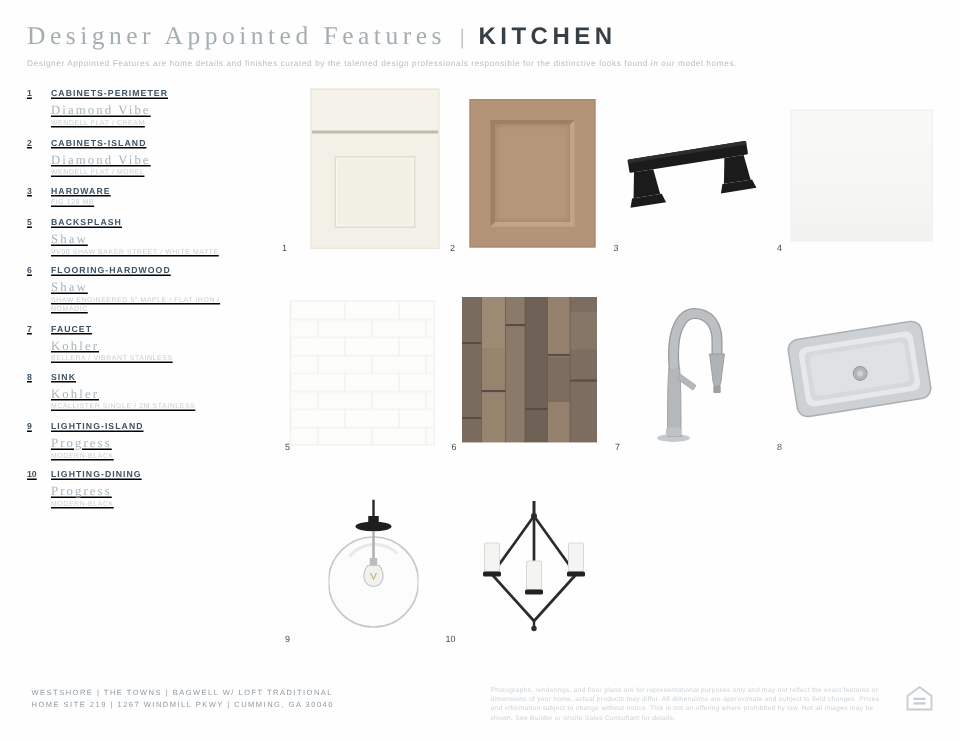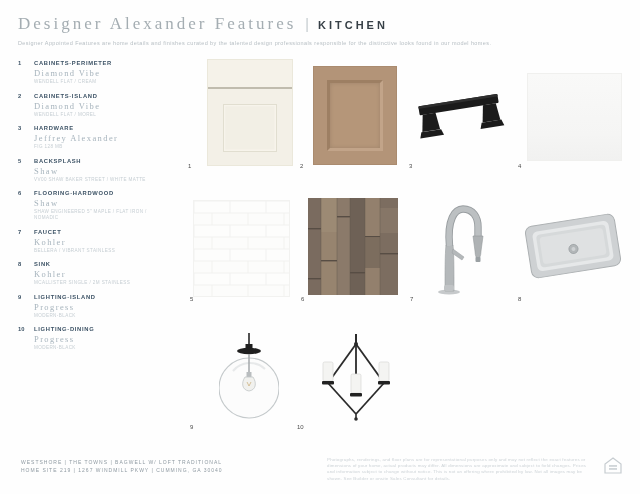--- a/index.html
+++ b/index.html
@@ -5,26 +5,26 @@
   * { margin:0; padding:0; box-sizing:border-box; }
   html,body { width:640px; height:494px; }
   body { font-family:"Liberation Sans", sans-serif; background:#ffffff; position:relative; overflow:hidden; }
   .sheet { position:absolute; inset:0; background:#fefefe; }
 
   
   .header { position:absolute; left:18px; top:14px; }
   .title-row { display:flex; align-items:baseline; }
   .title { font-family:"Liberation Serif", serif; font-size:17px; color:#a4adb2; letter-spacing:3px; font-weight:400; }
   .sep { font-size:14px; color:#c3cacd; margin:0 9px; font-weight:300; }
-  .section { font-size:11px; color:#363f46; letter-spacing:3px; font-weight:700; }
+  .section { font-size:16px; color:#363f46; letter-spacing:3px; font-weight:700; }
   .subtitle { margin-top:6px; font-size:5.5px; color:#b6bec3; letter-spacing:0.4px; }
 
   
   .feat-list { position:absolute; left:18px; top:60px; width:168px; }
-  .feat { margin-bottom:8px; }
+  .feat { margin-bottom:8px;text-decoration:underline; }
   .feat-head { display:flex; }
   .feat-num { width:16px; font-size:5.8px; font-weight:700; color:#3c5265; }
   .feat-cat { font-size:5.8px; font-weight:700; color:#3c5265; letter-spacing:0.7px; }
   .feat-brand { margin-left:16px; margin-top:2px; font-family:"Liberation Serif", serif; font-size:8.5px; color:#a7b4bd; letter-spacing:1.4px; }
   .feat-detail { margin-left:16px; margin-top:1px; font-size:4.6px; color:#c6ced3; letter-spacing:0.4px; max-width:118px; line-height:5.6px; }
 
   
   .tile { position:absolute; }
   .tile-num { position:absolute; font-size:6px; color:#4c4c4c; }
 
@@ -46,21 +46,21 @@
   .footer-disclaimer { position:absolute; left:327px; top:457px; width:268px; font-size:4.4px; color:#cdd3d7; letter-spacing:0.2px; line-height:6.2px; }
   .eho { position:absolute; left:604px; top:457px; width:18px; height:18px; }
 </style>
 </head>
 <body>
 
 <div class="sheet">
 
   <div class="header">
     <div class="title-row">
-      <span class="title">Designer Alexander Features</span>
+      <span class="title">Designer Appointed Features</span>
       <span class="sep">|</span>
       <span class="section">KITCHEN</span>
     </div>
     <div class="subtitle">Designer Appointed Features are home details and finishes curated by the talented design professionals responsible for the distinctive looks found in our model homes.</div>
   </div>
 
   <div class="feat-list">
     <div class="feat">
       <div class="feat-head">
           <span class="feat-num">1</span>
@@ -75,21 +75,20 @@
           <span class="feat-cat">CABINETS-ISLAND</span>
         </div>
       <div class="feat-brand">Diamond Vibe</div>
       <div class="feat-detail">WENDELL FLAT / MOREL</div>
     </div>
     <div class="feat">
       <div class="feat-head">
           <span class="feat-num">3</span>
           <span class="feat-cat">HARDWARE</span>
         </div>
-      <div class="feat-brand">Jeffrey Alexander</div>
       <div class="feat-detail">FIG 128 MB</div>
     </div>
     <div class="feat">
       <div class="feat-head">
           <span class="feat-num">5</span>
           <span class="feat-cat">BACKSPLASH</span>
         </div>
       <div class="feat-brand">Shaw</div>
       <div class="feat-detail">VV00 SHAW BAKER STREET / WHITE MATTE</div>
     </div>

